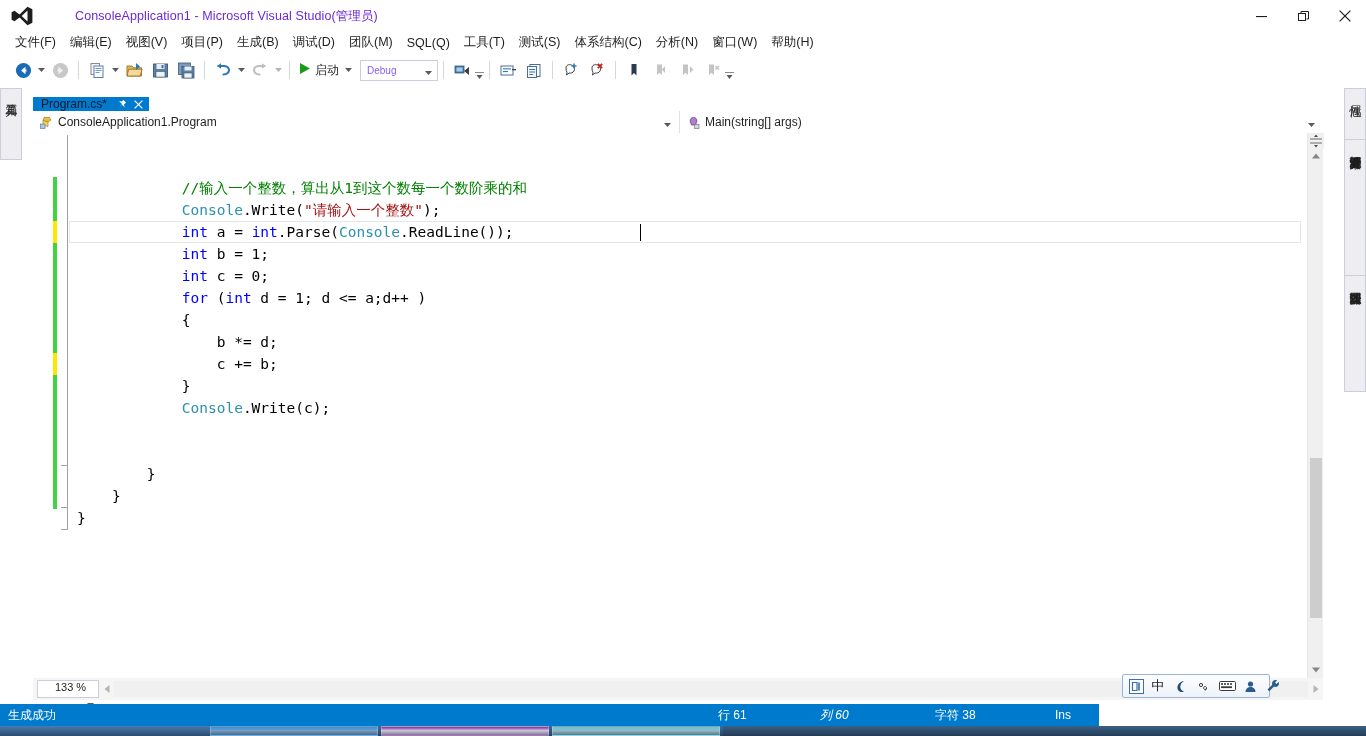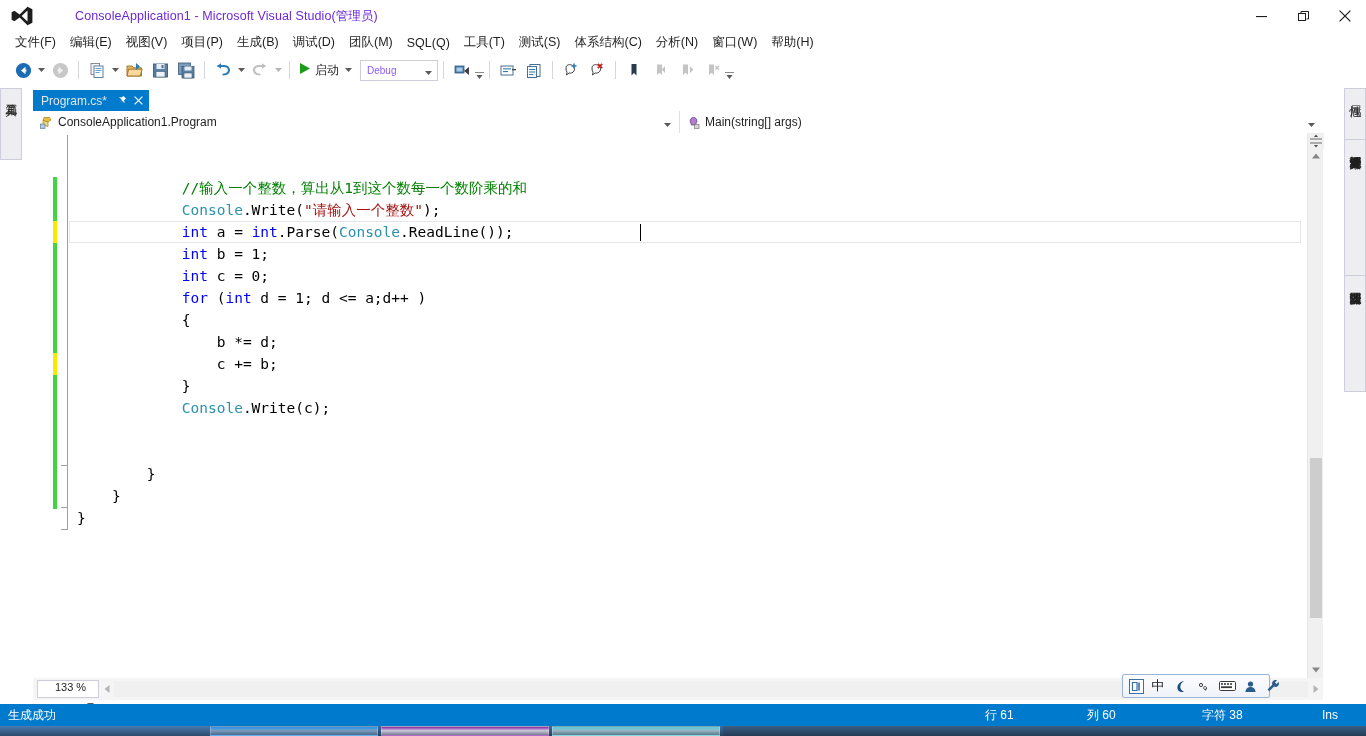--- a/index.html
+++ b/index.html
@@ -154,21 +154,21 @@
     position: absolute; left: 33px; top: 88px;
     width: 1290px; height: 614px;
   }
   .tabstrip {
     position: absolute; left: 0; top: 0; width: 1290px; height: 23px;
     border-bottom: 2px solid #007acc;
     background: #ffffff;
     display: flex; align-items: flex-end;
   }
   .doc-tab {
-    height: 21px; background: #007acc; color: #e5e5e5;
+    height: 14px; background: #007acc; color: #0f172a;
     display: flex; align-items: center;
     padding: 0 6px 0 8px; cursor: default;
     box-sizing: border-box;
   }
   .doc-tab .name { font-size: 12px; white-space: nowrap; }
   .doc-tab .pin { margin-left: 9px; display:flex; align-items:center; }
   .doc-tab .cls { margin-left: 7px; display:flex; align-items:center; }
 
   .navbar {
     position: absolute; left: 0; top: 23px; width: 1290px; height: 22px;
@@ -287,21 +287,21 @@
     box-sizing: border-box;
   }
   .ime-item {
     display: flex; align-items: center; justify-content: center;
     height: 20px; min-width: 18px; cursor: default;
   }
   .ime-item.cn { font-size: 13px; color: #1a1a1a; }
 
   
   .statusbar {
-    position: absolute; left: 0; top: 704px; width: 1366px; height: 22px;
+    position: absolute; left: 0; top: 704px; width: 1099px; height: 22px;
     background: #007acc; color: #ffffff;
     display: flex; align-items: center;
   }
   .st-left { font-size: 12px; margin-left: 8px; white-space: nowrap; }
   .st-right { margin-left: auto; display: flex; align-items: center; }
   .st-cell { font-size: 12px; white-space: nowrap; text-align: left; }
 
   
   .taskbar {
     position: absolute; left: 0; top: 726px; width: 1366px; height: 10px;
@@ -742,21 +742,21 @@
       <svg width="14" height="14" viewBox="0 0 14 14">
         <path d="M9.5 1 C7.5 1 6 2.6 6 4.5 C6 5 6.1 5.4 6.3 5.8 L1.5 10.5 L3.2 12.3 L8 7.6 C8.4 7.8 8.9 7.9 9.5 7.9 C11.4 7.9 13 6.4 13 4.5 C13 3.9 12.9 3.4 12.6 3 L10.5 5 L9 3.5 L11 1.4 C10.6 1.1 10.1 1 9.5 1 Z" fill="#2b5d8c"></path>
       </svg>
     </div>
   </div>
 
   <div class="statusbar">
     <div class="st-left">生成成功</div>
     <div class="st-right">
       <div class="st-cell" style="width:102px;">行 61</div>
-      <div class="st-cell" style="width:115px;">列 60</div>
+      <div class="st-cell" style="width:115px;font-style:italic;">列 60</div>
       <div class="st-cell" style="width:120px;">字符 38</div>
       <div class="st-cell" style="width:44px;">Ins</div>
     </div>
   </div>
 
   <div class="taskbar">
     <div style="width:210px;height:10px;background:linear-gradient(180deg,#4a7ab0,#2b4c6e);"></div>
     <div class="tb-item" style="width:168px;background:linear-gradient(180deg,#2196f3 0%,#7a9bbd 45%,#4a6a8a 100%);"></div>
     <div class="tb-item" style="width:168px;background:linear-gradient(180deg,#8e24aa 0%,#c8c8d8 45%,#7a7a92 100%);"></div>
     <div class="tb-item" style="width:168px;background:linear-gradient(180deg,#4dd0e1 0%,#9ab4c4 45%,#5a7a8a 100%);"></div>

